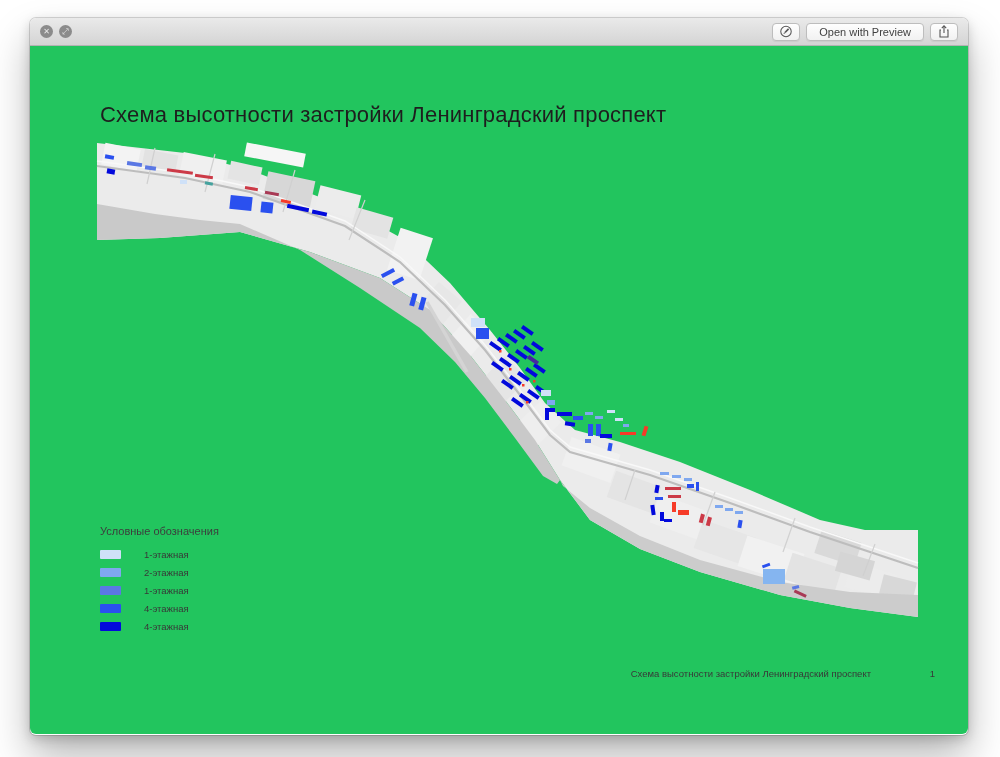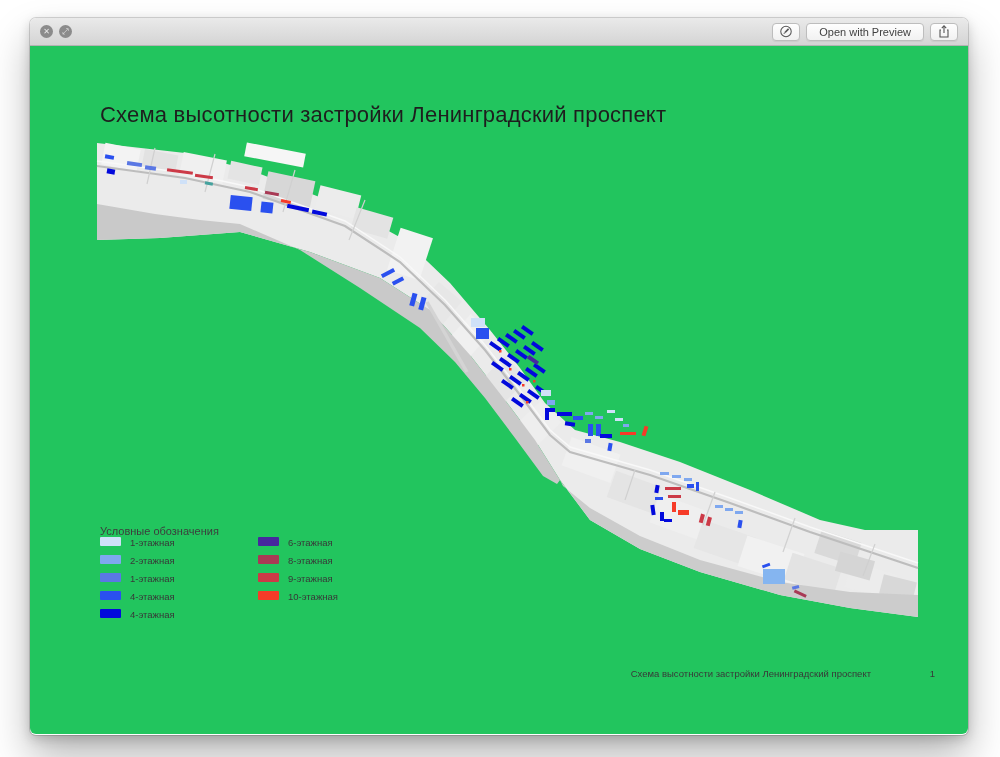--- a/index.html
+++ b/index.html
@@ -24,25 +24,25 @@
   .tb-btn.icon{width:28px;}
   .tb-btn.textbtn{padding:0 12px;}
 
   
   .content{position:relative;height:688px;background:#22c55e;border-radius:0 0 6px 6px;overflow:hidden;}
   .doc-title{position:absolute;left:70px;top:56px;font-size:22px;color:#1e1e1e;letter-spacing:.2px;}
   .map-figure{position:absolute;left:65px;top:94px;}
 
   
   .legend{position:absolute;left:70px;top:479px;}
-  .legend-heading{font-size:11px;color:#3d3d3d;margin-bottom:0;}
+  .legend-heading{font-size:11px;color:#3d3d3d;margin-bottom:12px;}
   .legend-cols{display:flex;}
   .lg-col{display:flex;flex-direction:column;}
   .lg-col.first{width:158px;}
-  .lg-row{display:flex;align-items:flex-start;height:10px;margin-bottom:8px;}
+  .lg-row{display:flex;align-items:center;height:10px;margin-bottom:8px;gap:14px;}
   .lg-swatch{width:21px;height:9px;border-radius:1px;margin-right:9px;flex:0 0 auto;}
   .lg-label{font-size:9.5px;color:#383838;white-space:nowrap;}
 
   
   .footer-text{position:absolute;top:622px;right:97px;font-size:9.5px;color:#383838;}
   .footer-page{position:absolute;top:622px;right:33px;font-size:9.5px;color:#383838;}
 
   
   .b1{fill:#cfe1f8}.b2{fill:#7fa8ef}.b3{fill:#5b78e4}.b4{fill:#2a50ef}.b5{fill:#0209dc}
   .q6{fill:#46289e}.r8{fill:#a83a55}.r9{fill:#cc3a47}.r10{fill:#f63b28}
@@ -260,38 +260,20 @@
             </div>
             <div class="lg-row">
               <span class="lg-swatch" style="background: rgb(42, 80, 239);"></span>
               <span class="lg-label">4-этажная</span>
             </div>
             <div class="lg-row">
               <span class="lg-swatch" style="background: rgb(2, 9, 220);"></span>
               <span class="lg-label">4-этажная</span>
             </div>
           </div>
-          <div class="lg-col">
-            <div class="lg-row">
-              <span class="lg-swatch" style="background: rgb(70, 40, 158);"></span>
-              <span class="lg-label">6-этажная</span>
-            </div>
-            <div class="lg-row">
-              <span class="lg-swatch" style="background: rgb(168, 58, 85);"></span>
-              <span class="lg-label">8-этажная</span>
-            </div>
-            <div class="lg-row">
-              <span class="lg-swatch" style="background: rgb(204, 58, 71);"></span>
-              <span class="lg-label">9-этажная</span>
-            </div>
-            <div class="lg-row">
-              <span class="lg-swatch" style="background: rgb(246, 59, 40);"></span>
-              <span class="lg-label">10-этажная</span>
-            </div>
-          </div>
         </div>
       </div>
 
       <div class="footer-text">Схема высотности застройки Ленинградский проспект</div>
       <div class="footer-page">1</div>
     </div>
   </div>
 </div>
 
 </body></html>

